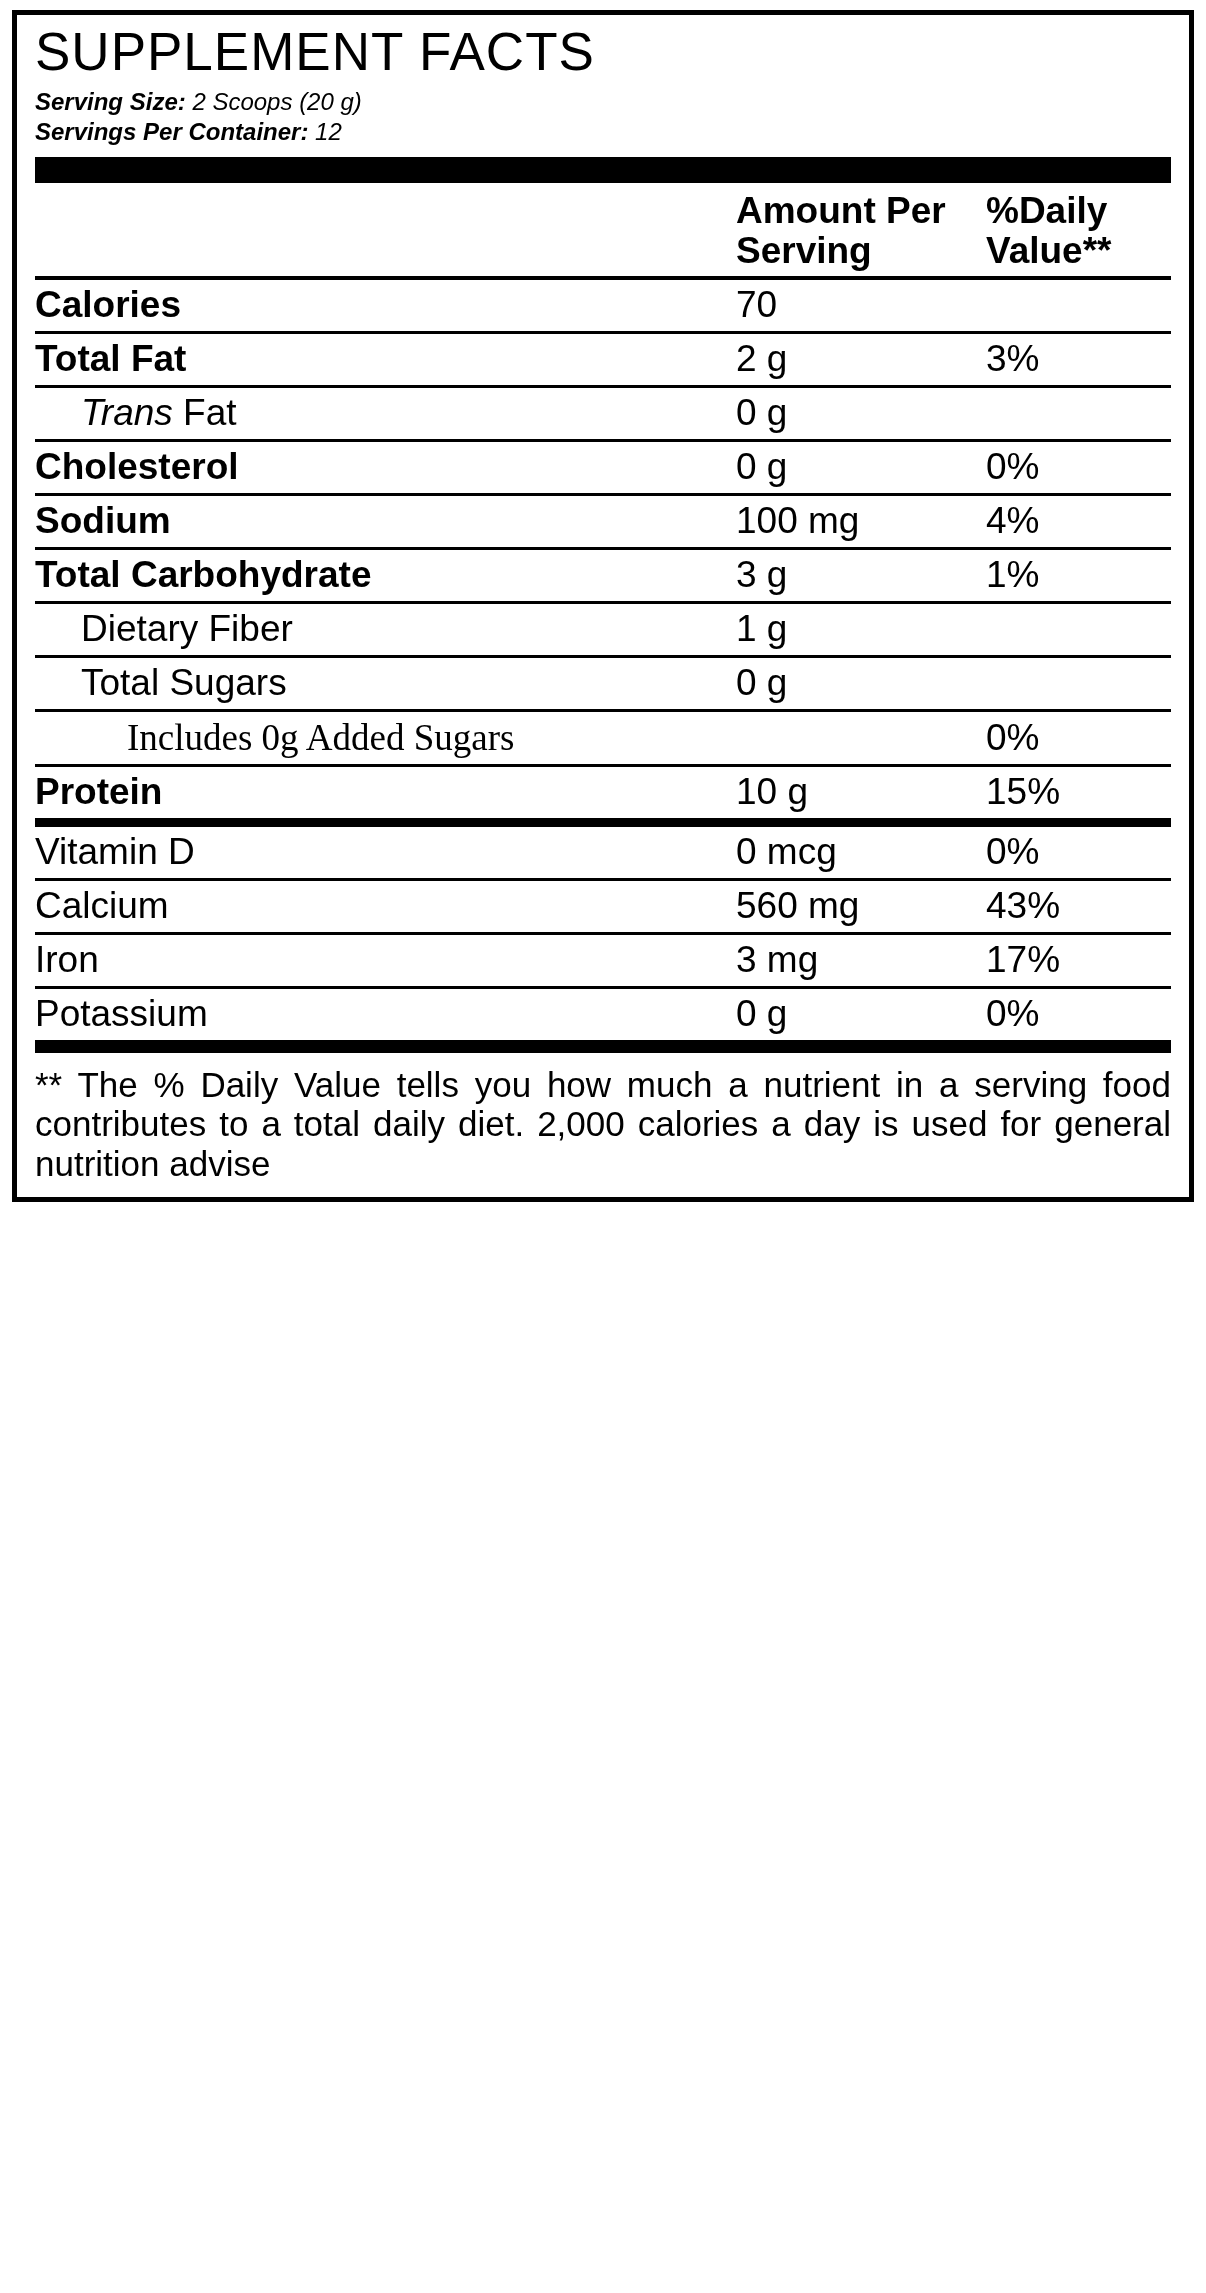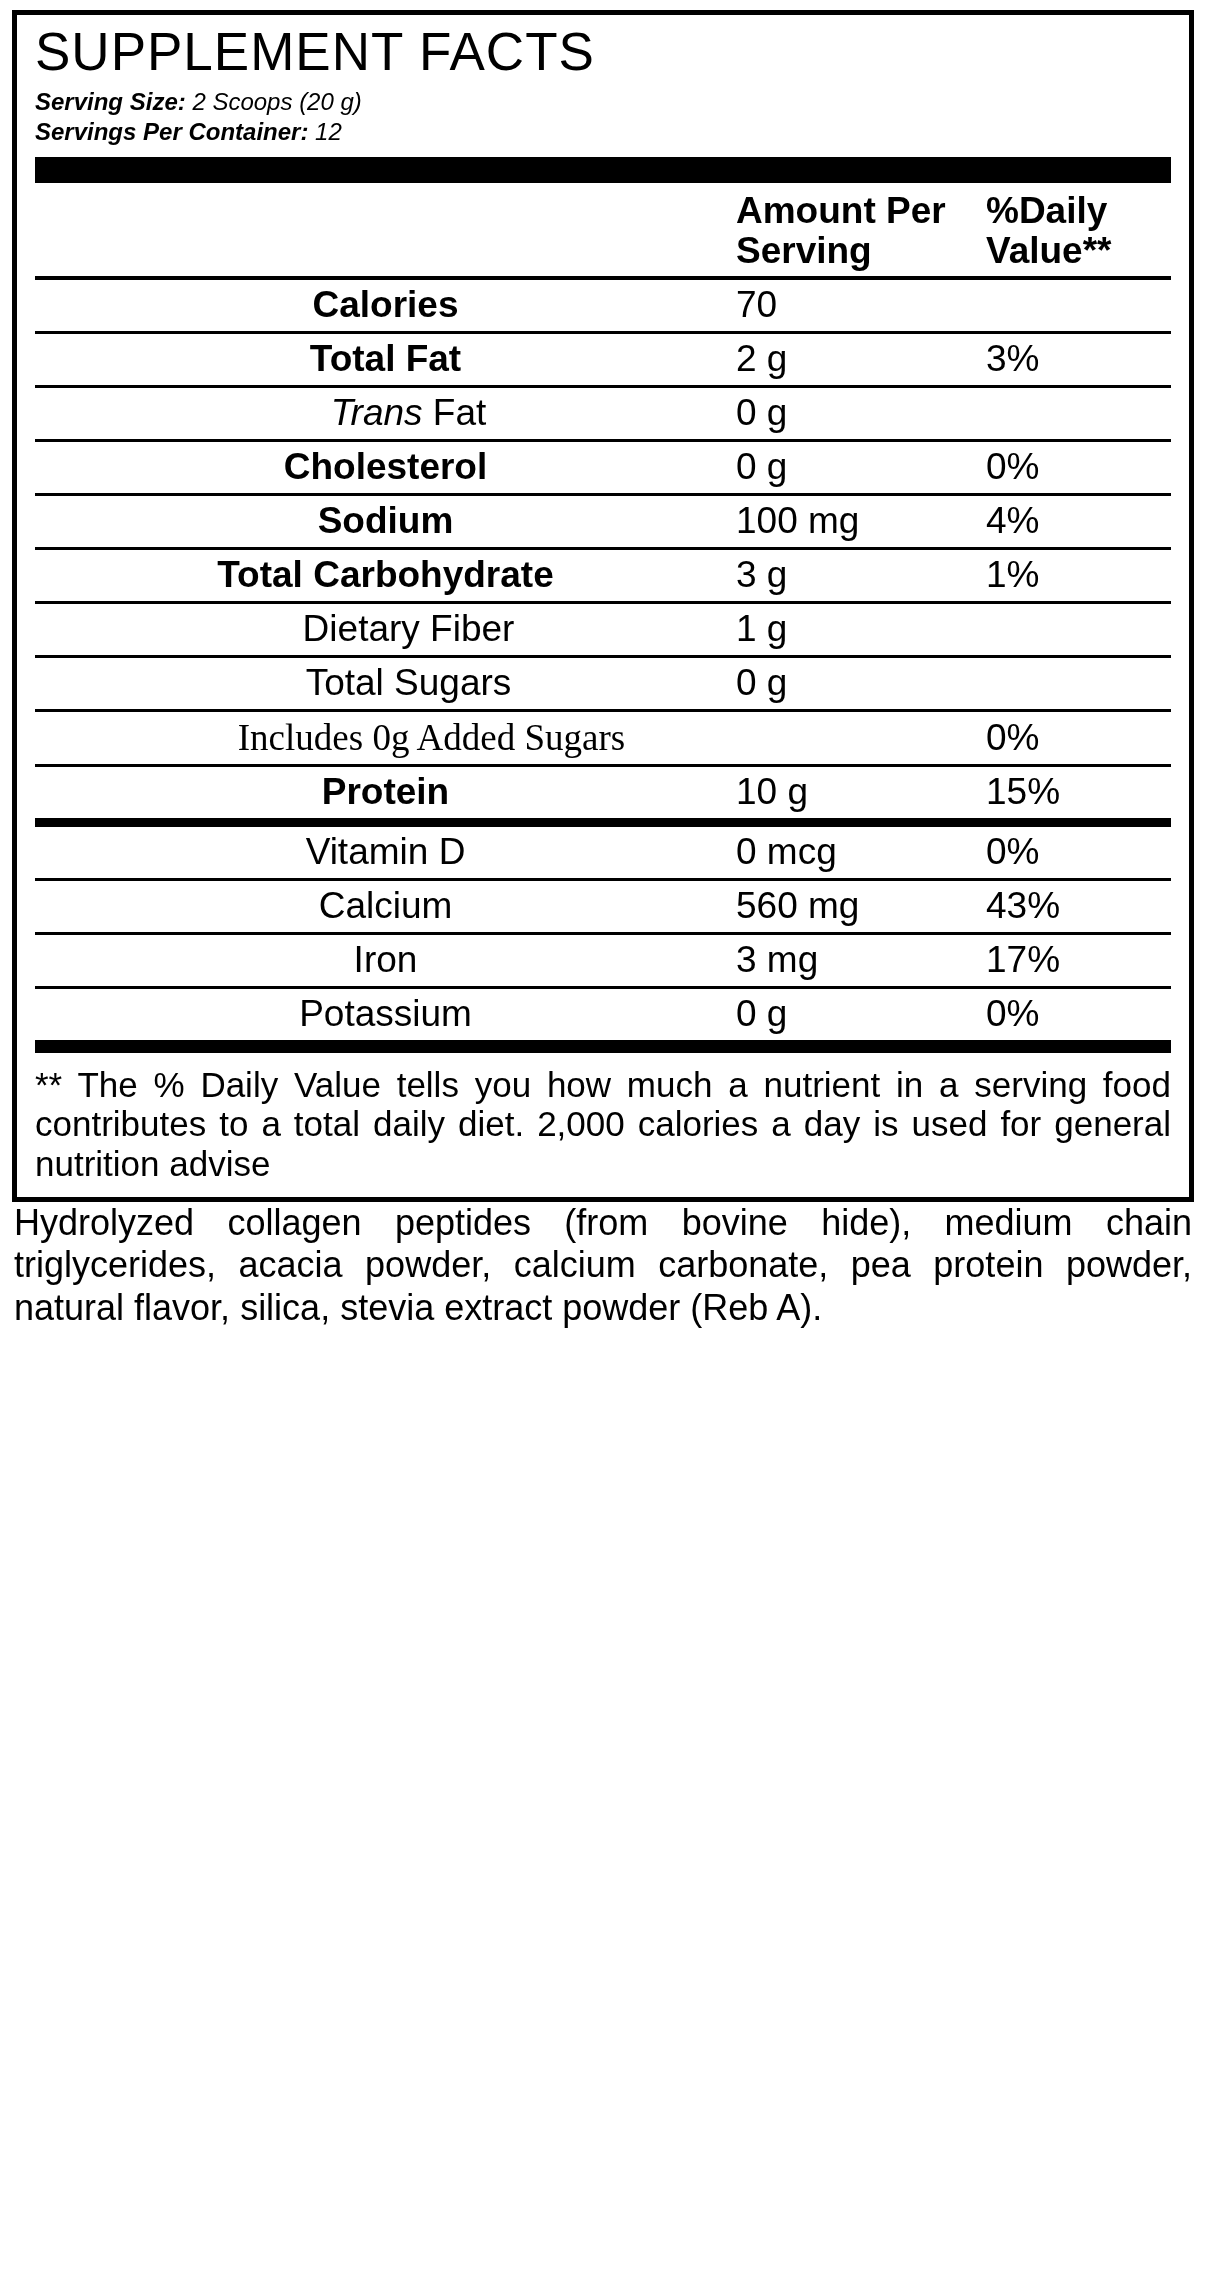--- a/index.html
+++ b/index.html
@@ -57,21 +57,21 @@
     font-size: 37px;
   }
   table.facts td {
     padding: 4px 0 5px 0;
     vertical-align: bottom;
     border-bottom: 3px solid #000;
   }
   table.facts tr.no-line td { border-bottom: none; }
   table.facts tr.thick-line td { border-bottom: 9px solid #000; }
 
-  .col-name { text-align: center; }
+  .col-name { text-align: left; }
   .col-amt { text-align: left; width: 250px; white-space: nowrap; }
   .col-dv  { text-align: left; width: 185px; white-space: nowrap; }
 
   .bold { font-weight: bold; }
   .ind1 { padding-left: 46px !important; }
   .ind2 { padding-left: 92px !important; font-family: Liberation Serif, serif; }
   .ital { font-style: italic; }
 
   .head-row td {
     border-bottom: none !important;
@@ -215,15 +215,14 @@
       </tr>
     </tbody>
       </table>
 
     <div class="bar-medium"></div>
 
     <div class="footnote">** The % Daily Value tells you how much a nutrient in a serving food contributes to a total daily diet. 2,000 calories a day is used for general nutrition advise</div>
 
   </div>
 
-  <div class="ingredients-body">Hydrolyzed collagen peptides (from bovine hide), medium chain triglycerides, acacia powder, calcium carbonate, pea protein powder, natural flavor, silica, stevia extract powder (Reb A).</div>
 
 </div>
 
 </body></html>

